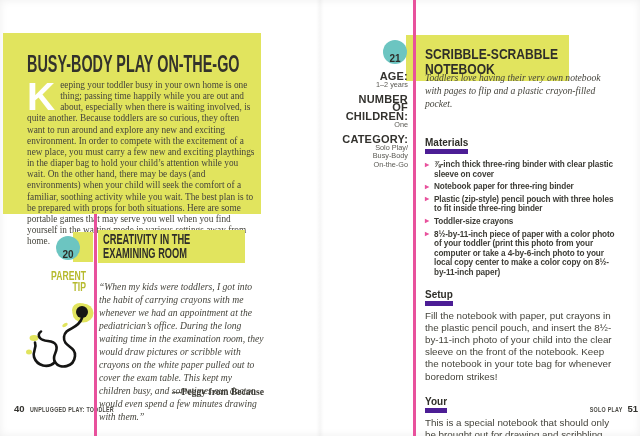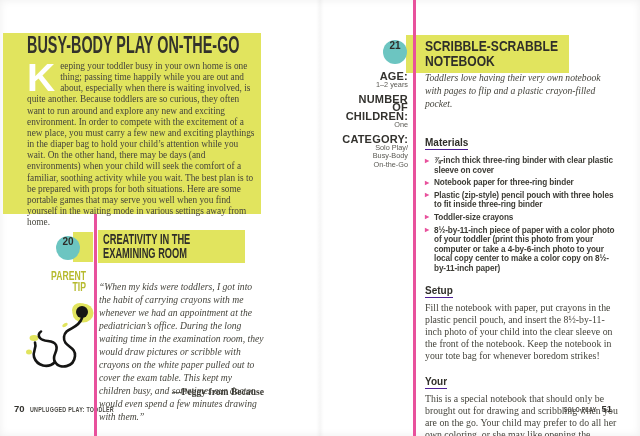--- a/index.html
+++ b/index.html
@@ -3,57 +3,57 @@
 <meta charset="utf-8">
 <style>
   html,body{margin:0;padding:0;background:#fafaf8;}
   .spread{
     position:relative;width:640px;height:436px;background:#ffffff;
     overflow:hidden;box-shadow:inset 0 0 8px rgba(0,0,0,.07);
     font-family:"Liberation Sans",sans-serif;
   }
   .abs{position:absolute;}
   
-  .intro-block{left:3px;top:33px;width:258px;height:181px;background:#e1e45e;padding:0 12px 0 24px;box-sizing:border-box;z-index:1;}
+  .intro-block{left:3px;top:33px;width:258px;height:181px;background:#e1e45e;padding:19px 12px 0 24px;box-sizing:border-box;z-index:1;}
   .section-title{font-weight:700;font-size:24px;color:#33322c;white-space:nowrap;transform:scaleX(.60);transform-origin:0 0;letter-spacing:0px;line-height:24px;}
   .intro-para{margin-top:4px;width:230px;font-family:"Liberation Serif",serif;font-size:9.3px;line-height:11.15px;color:#45443c;text-align:left;}
   .dropcap{float:left;font-family:"Liberation Sans",sans-serif;font-weight:700;font-size:39px;line-height:31px;color:#ffffff;margin:1px 5px 0 0;}
   .pink-line{background:#e8519c;width:3px;z-index:3;}
   .line-left{left:94px;top:214px;height:222px;}
   .line-right{left:413px;top:0;height:436px;}
   .badge-square{left:73px;top:232px;width:20px;height:30px;background:#e1e45e;z-index:2;}
-  .badge-circle{width:24px;height:24px;border-radius:50%;background:#6cc5c1;z-index:4;display:flex;align-items:flex-start;justify-content:center;font-weight:700;font-size:10px;color:#2e2d28;}
+  .badge-circle{width:24px;height:24px;border-radius:50%;background:#6cc5c1;z-index:4;display:flex;align-items:flex-end;justify-content:center;font-weight:700;font-size:10px;color:#2e2d28;}
   .badge-20{left:56px;top:236px;}
   .badge-21{left:383px;top:40px;}
   .activity-title-left{left:98px;top:230px;background:#e1e45e;padding:3px 6px 3px 5px;z-index:2;}
   .activity-title-left .tline{font-weight:700;font-size:14.5px;line-height:13.5px;color:#2f2e29;white-space:nowrap;transform:scaleX(.64);transform-origin:0 50%;}
   .parent-tip{left:30px;top:271px;width:56px;text-align:right;color:#b6ba2e;font-weight:700;z-index:2;}
   .parent-tip .pt{font-size:12px;line-height:10.5px;white-space:nowrap;transform:scaleX(.72);transform-origin:100% 50%;}
   .quote{left:99px;top:280px;width:166px;font-family:"Liberation Serif",serif;font-style:italic;font-size:9.6px;line-height:13px;color:#45443c;z-index:2;}
   .attribution{left:99px;top:386px;width:165px;text-align:right;font-family:"Liberation Serif",serif;font-weight:700;font-size:9.6px;color:#3c3b35;z-index:2;}
   .doodle{left:20px;top:296px;z-index:4;}
   
-  .title-block{left:406px;top:35px;width:163px;background:#e1e45e;padding:4px 0 5px 19px;box-sizing:border-box;z-index:2;}
+  .title-block{left:406px;top:35px;width:163px;background:#e1e45e;padding:12px 0 5px 19px;box-sizing:border-box;z-index:2;}
   .title-block .tline{font-weight:700;font-size:15.5px;line-height:14.5px;color:#2f2e29;white-space:nowrap;transform:scaleX(.78);transform-origin:0 50%;}
   .sidebar{left:340px;top:72px;width:68px;text-align:right;z-index:2;}
   .sb-label{font-weight:700;font-size:11px;line-height:8.8px;color:#33322e;letter-spacing:.2px;}
   .sb-value{font-size:7.3px;line-height:8.8px;color:#5a5953;}
   .sb-group{margin-bottom:5px;}
   .content{left:425px;top:71px;width:193px;z-index:2;}
   .r-intro{font-family:"Liberation Serif",serif;font-style:italic;font-size:9.6px;line-height:13px;color:#45443c;margin-bottom:22px;}
-  .r-heading{display:inline-block;font-weight:700;font-size:10px;color:#2f2e29;border-bottom:1px solid #4c1d95;padding-bottom:1px;margin-bottom:4px;}
+  .r-heading{display:inline-block;font-weight:700;font-size:10px;color:#2f2e29;border-bottom:5px solid #4c1d95;padding-bottom:1px;margin-bottom:4px;}
   .materials-list{list-style:none;margin:2px 0 6px 0;padding:0;}
   .materials-list li{position:relative;padding-left:9px;margin-bottom:3px;font-size:8.2px;line-height:9.6px;color:#3d3c36;font-weight:700;letter-spacing:-.1px;}
   .materials-list .marker{position:absolute;left:0;top:-0.5px;color:#e8519c;font-size:8px;}
-  .r-para{font-family:Liberation Serif, serif;font-size:9.8px;line-height:12.2px;color:#45443c;margin:0 0 8px 0;}
+  .r-para{font-family:Liberation Sans, sans-serif;font-size:9.8px;line-height:12.2px;color:#45443c;margin:0 0 8px 0;}
   .sec{margin-bottom:2px;}
   
   .footer{top:403px;z-index:2;display:flex;align-items:baseline;}
   .footer-left{left:14px;}
-  .footer-right{right:28px;}
+  .footer-right{right:2px;}
   .f-num{font-weight:700;font-size:9.5px;color:#33322e;}
   .f-text{font-size:6.3px;color:#4a4944;letter-spacing:.3px;white-space:nowrap;transform:scaleX(.85);font-weight:700;}
   .footer-left .f-text{margin-left:5px;transform-origin:0 50%;}
   .footer-right .f-text{margin-right:5px;transform-origin:100% 50%;}
   .spine{left:316px;top:0;width:8px;height:436px;background:linear-gradient(90deg,rgba(0,0,0,0) 0%,rgba(0,0,0,.035) 50%,rgba(0,0,0,0) 100%);z-index:0;}
 </style>
 </head>
 <body>
 
 <div class="spread">
@@ -92,21 +92,21 @@
     <ellipse cx="60" cy="14" rx="8" ry="7" fill="#e1e45e"></ellipse>
     <ellipse cx="14" cy="42" rx="4.5" ry="3" fill="#e1e45e"></ellipse>
     <ellipse cx="9" cy="56" rx="3" ry="2.5" fill="#e1e45e"></ellipse>
     <ellipse cx="45" cy="29" rx="3" ry="1.6" fill="#e1e45e" transform="rotate(-30 45 29)"></ellipse>
     <circle cx="62" cy="16" r="6" fill="#151514"></circle>
     <path d="M 62 22 C 58 34 45 31 44 41 C 43 51 56 50 55 60 C 54 71 40 74 35 66 C 31 59 39 56 36 49 C 33 43 24 47 20 42 C 18 40 18.5 37 21 35.5" fill="none" stroke="#151514" stroke-width="2.6" stroke-linecap="round"></path>
     <path d="M 35 66 C 28 73 17 70 14 61 C 12.5 55 17 52 15 46.5" fill="none" stroke="#151514" stroke-width="2.6" stroke-linecap="round"></path>
   </svg>
 
   <div class="abs footer footer-left">
-    <span class="f-num">70</span>
+    <span class="f-num">40</span>
     <span class="f-text">UNPLUGGED PLAY: TODDLER</span>
   </div>
 
   <div class="abs title-block">
     <div class="tline">SCRIBBLE-SCRABBLE</div>
     <div class="tline">NOTEBOOK</div>
   </div>
 
   <div class="abs pink-line line-right"></div>
 

